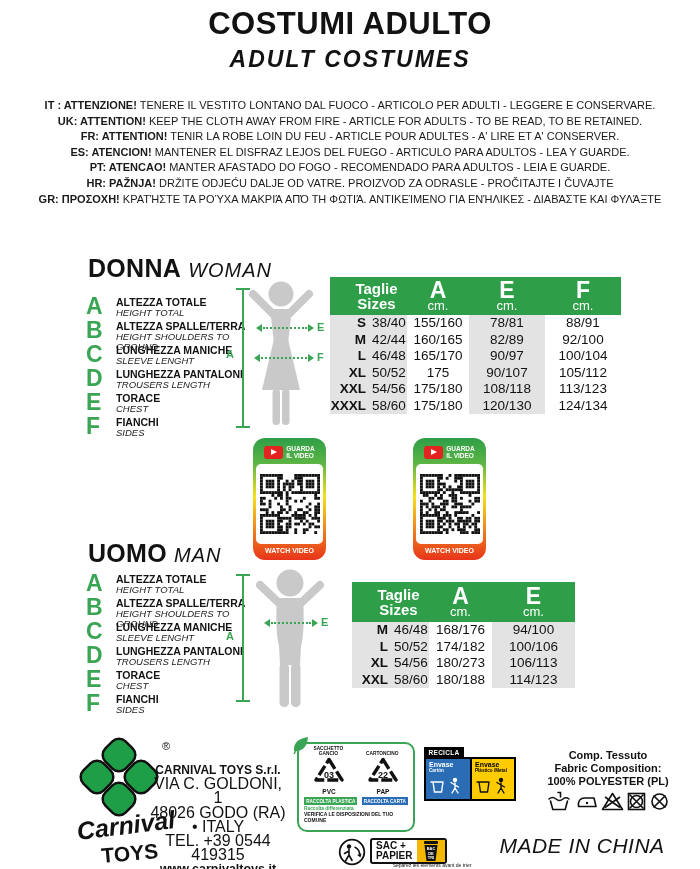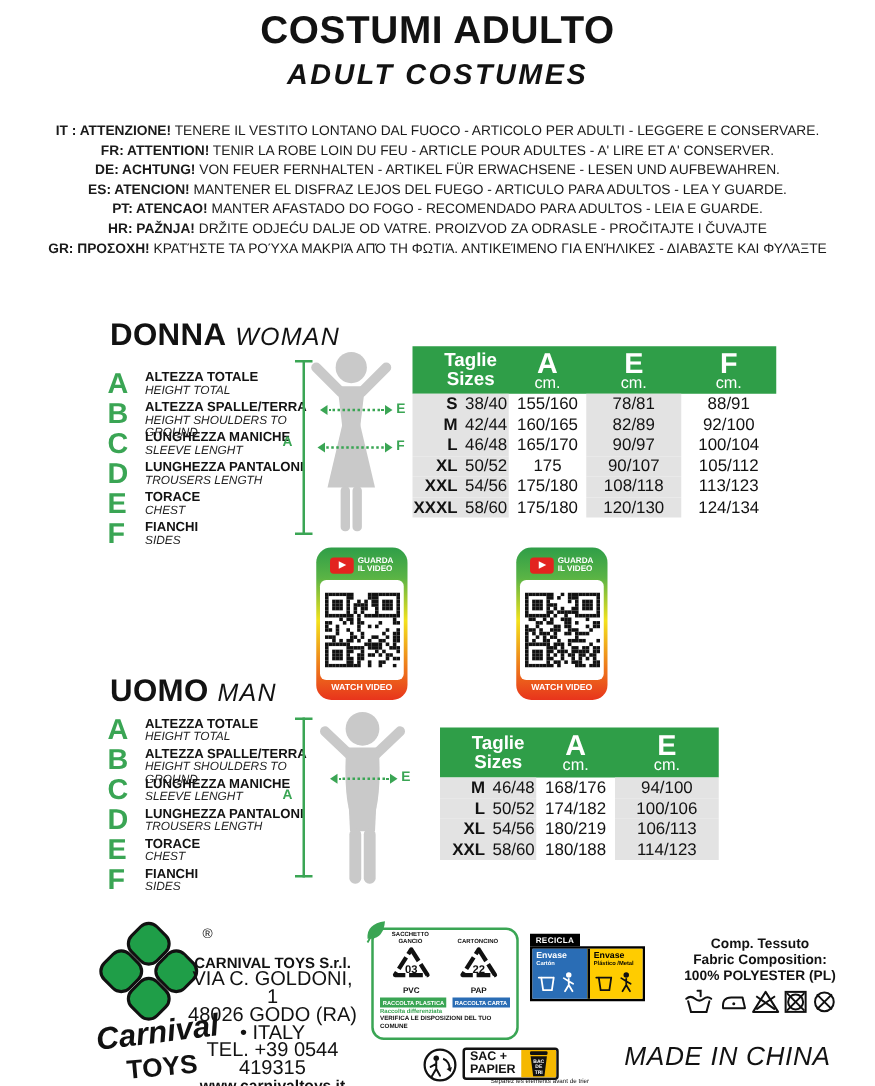--- a/index.html
+++ b/index.html
@@ -99,22 +99,22 @@
 </head>
 <body>
 
 <div class="page">
 
   <div class="title">COSTUMI ADULTO</div>
   <div class="subtitle">ADULT COSTUMES</div>
 
   <div class="warnings">
     <div><b>IT : ATTENZIONE!</b> <span>TENERE IL VESTITO LONTANO DAL FUOCO - ARTICOLO PER ADULTI - LEGGERE E CONSERVARE.</span></div>
+    <div><b>UK: ATTENTION!</b> <span>KEEP THE CLOTH AWAY FROM FIRE - ARTICLE FOR ADULTS - TO BE READ, TO BE RETAINED.</span></div>
     <div><b>FR: ATTENTION!</b> <span>TENIR LA ROBE LOIN DU FEU - ARTICLE POUR ADULTES  - A' LIRE ET A' CONSERVER.</span></div>
-    <div><b>DE: ACHTUNG!</b> <span>VON FEUER FERNHALTEN - ARTIKEL FÜR ERWACHSENE  - LESEN UND AUFBEWAHREN.</span></div>
     <div><b>ES: ATENCION!</b> <span>MANTENER EL DISFRAZ LEJOS DEL FUEGO -  ARTICULO PARA ADULTOS - LEA Y GUARDE.</span></div>
     <div><b>PT: ATENCAO!</b> <span>MANTER AFASTADO DO FOGO - RECOMENDADO PARA ADULTOS - LEIA E GUARDE.</span></div>
     <div><b>HR: PAŽNJA!</b> <span>DRŽITE ODJEĆU DALJE OD VATRE. PROIZVOD ZA ODRASLE - PROČITAJTE I ČUVAJTE</span></div>
     <div><b>GR: ΠΡΟΣΟΧΗ!</b> <span>ΚΡΑΤΉΣΤΕ ΤΑ ΡΟΎΧΑ ΜΑΚΡΙΆ ΑΠΌ ΤΗ ΦΩΤΙΆ. ΑΝΤΙΚΕΊΜΕΝΟ ΓΙΑ ΕΝΉΛΙΚΕΣ - ΔΙΑΒΆΣΤΕ ΚΑΙ ΦΥΛΆΞΤΕ</span></div>
   </div>
 
   <div class="sec-head" style="top:254px;">
     <span>DONNA</span><span class="en">WOMAN</span>
   </div>
 
@@ -866,21 +866,21 @@
           <span class="rng">50/52</span>
         </div>
       <div class="td">174/182</div>
         <div class="td g">100/106</div>
     </div>
     <div class="trow" style="grid-template-columns:77px 63px 83px;">
       <div class="td g szcell">
           <span class="sz">XL</span>
           <span class="rng">54/56</span>
         </div>
-      <div class="td">180/219</div>
+      <div class="td">180/273</div>
         <div class="td g">106/113</div>
     </div>
     <div class="trow" style="grid-template-columns:77px 63px 83px;">
       <div class="td g szcell">
           <span class="sz">XXL</span>
           <span class="rng">58/60</span>
         </div>
       <div class="td">180/188</div>
         <div class="td g">114/123</div>
     </div>

